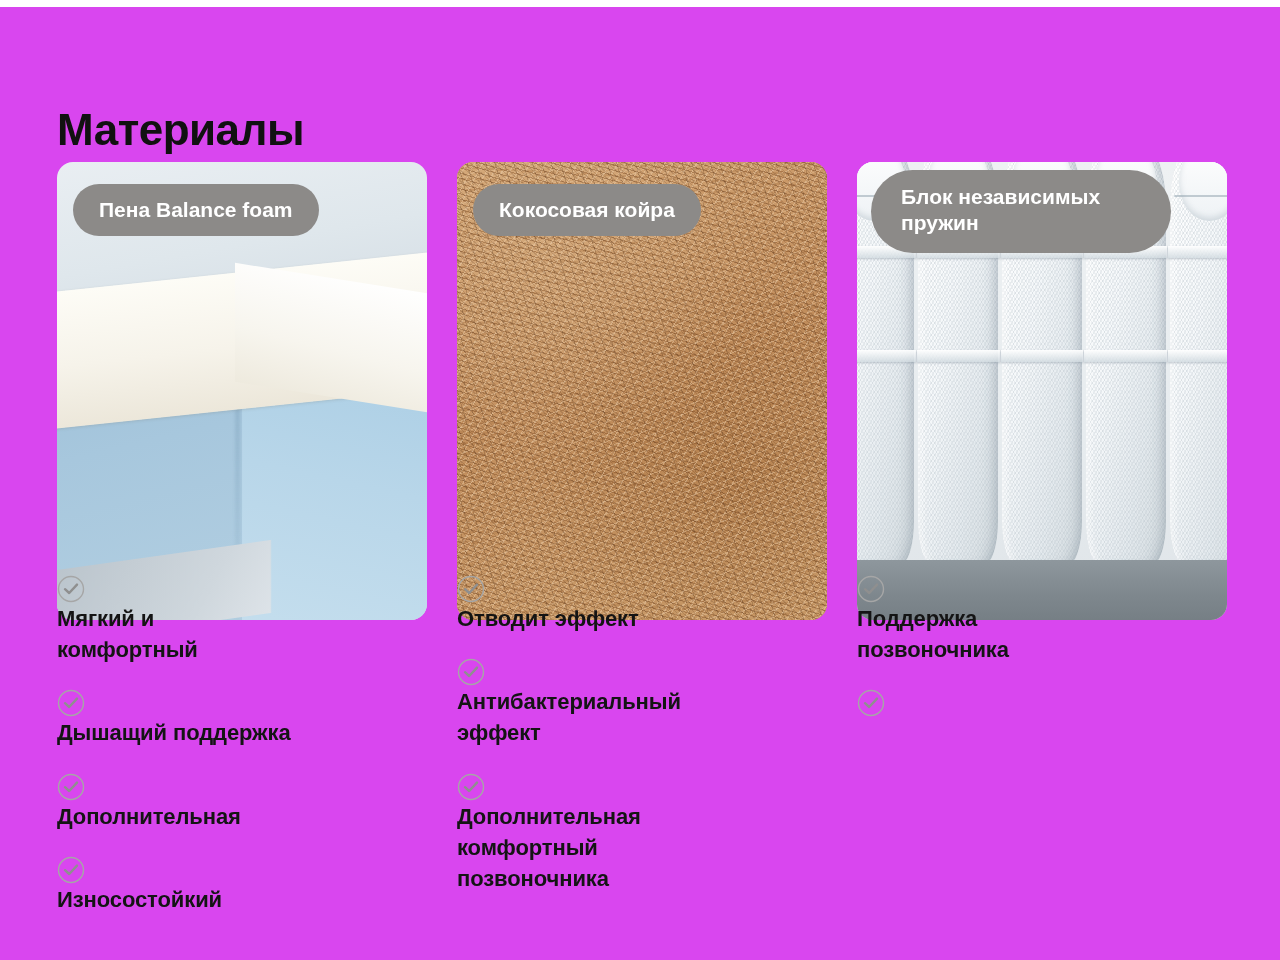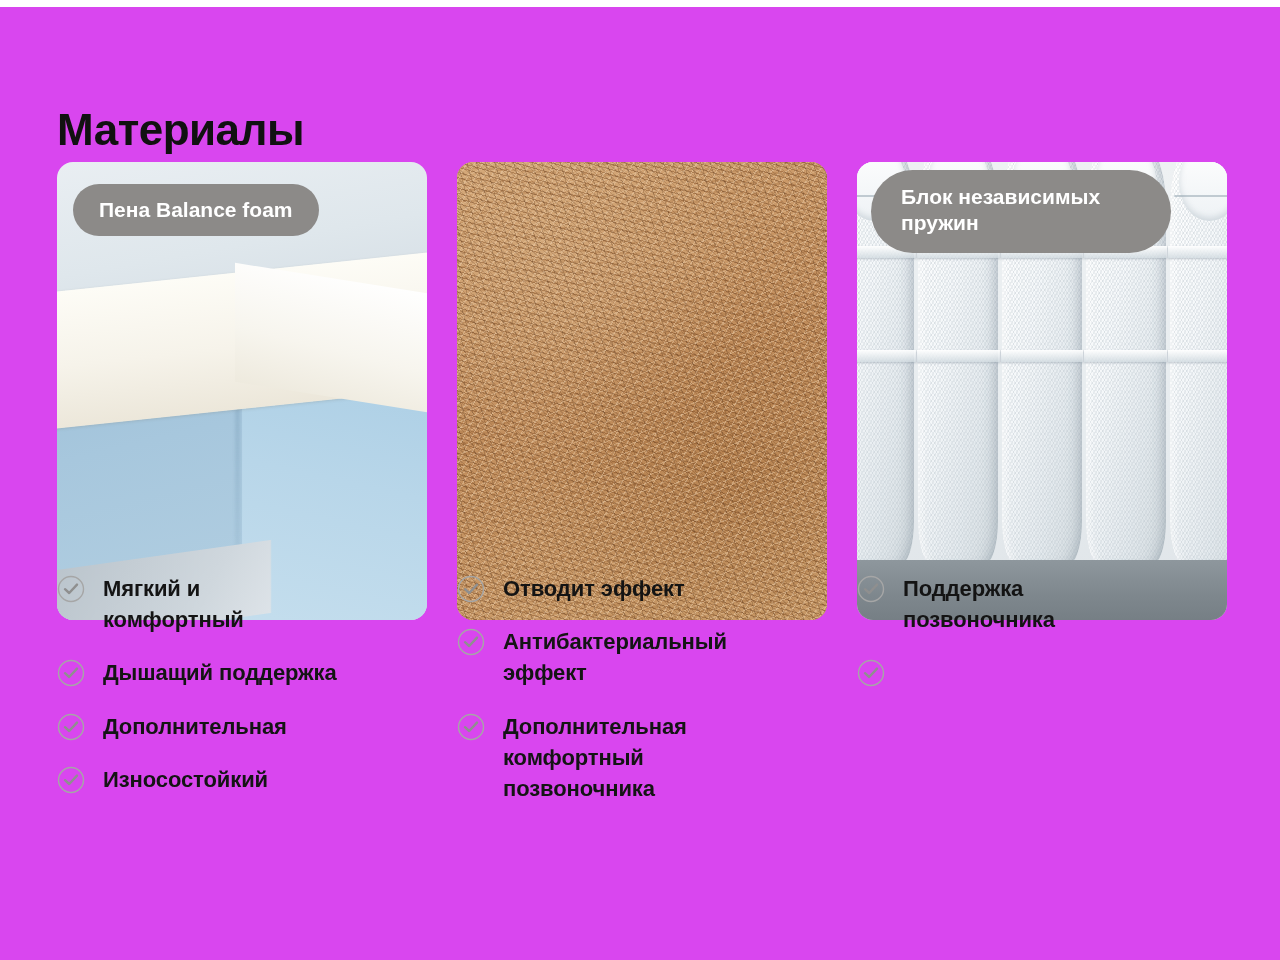--- a/index.html
+++ b/index.html
@@ -248,20 +248,21 @@
     width: 400px;
     flex: 0 0 400px;
   }
   .feature-col.col2 { width: 400px; flex: 0 0 400px; }
   .feature-col.col3 { width: 380px; flex: 0 0 380px; }
 
   .feature-item {
     display: flex;
     align-items: flex-start;
     margin-bottom: 22px;
+    flex-direction: column;
   }
   .check-icon {
     flex: 0 0 auto;
     width: 28px;
     height: 28px;
     margin-top: 2px;
     margin-right: 18px;
   }
   .check-icon svg { display: block; }
   .feature-text {
@@ -289,20 +290,21 @@
         <div class="foam-edge"></div>
         <div class="foam-top"></div>
         <div class="foam-top2"></div>
         <div class="foam-floor"></div>
       </div>
       <div class="badge">Пена  Balance foam</div>
     </div>
 
     <div class="card card--coir">
       <div class="coir-art"></div>
+      <div class="badge">Кокосовая койра</div>
     </div>
 
     <div class="card card--springs">
       <div class="springs-art">
         <div class="spring-row">
           <div class="spring">
               <div class="cap"></div>
               <div class="seam"></div>
               <div class="band b1"></div>
               <div class="band b2"></div>

